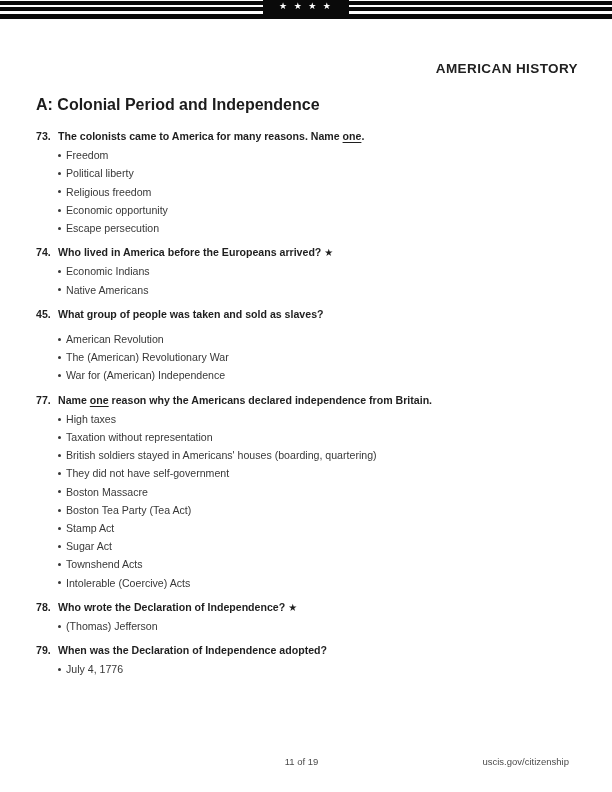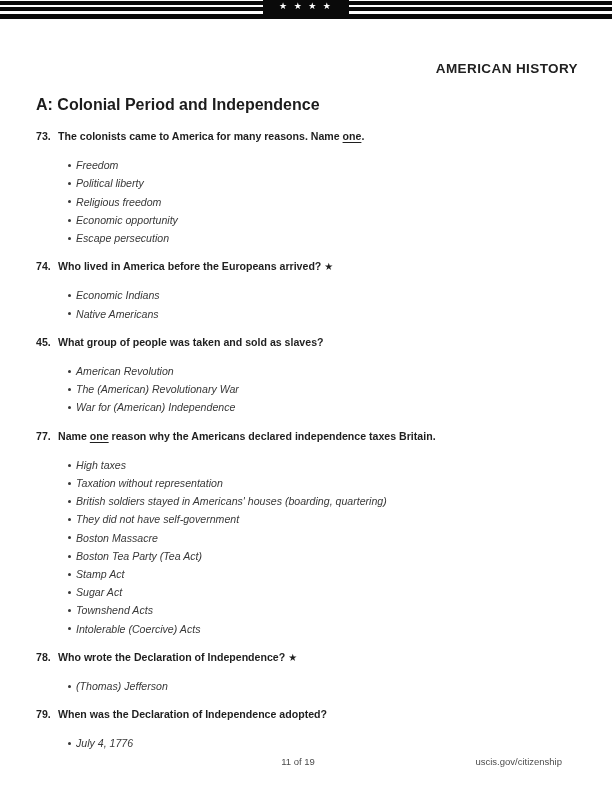--- a/index.html
+++ b/index.html
@@ -23,27 +23,27 @@
   h2.section{margin:20px 0 0;font-size:16px;font-weight:bold;color:#1c1c1c;line-height:15px;}
 
   .qblock{margin-top:6px;}
   .qblock.first{margin-top:15px;}
   .qline{display:flex;font-weight:bold;font-size:10.6px;line-height:18.2px;color:#1f1f1f;}
   .qnum{flex:0 0 22px;}
   .qtxt{flex:1;margin:0;}
   .u{text-decoration:underline;text-underline-offset:1.5px;}
   .star{font-size:10px;margin-left:3px;}
 
-  ul.answers{list-style:none;margin:10px;padding:0 0 0 22px;font-style:italic;}
+  ul.answers{list-style:none;margin:0;padding:0 0 0 22px;}
   ul.answers li{font-size:10.6px;line-height:18.2px;color:#383838;}
   .dot{display:inline-block;width:3px;height:3px;border-radius:50%;
       background:#383838;margin:0 5px 2px 0;vertical-align:middle;}
 
   
-  .footer{position:absolute;left:0;right:16px;bottom:24px;height:12px;font-size:9.5px;color:#4c4c4c;}
+  .footer{position:absolute;left:0;right:9px;bottom:24px;height:12px;font-size:9.5px;color:#4c4c4c;}
   .footer .pageno{position:absolute;left:0;right:0;text-align:center;}
   .footer .site{position:absolute;right:34px;}
 </style>
 </head>
 <body>
 
 <div class="banner">
   <div class="stripes"></div>
   <div class="band"></div>
   <div class="starbox">
@@ -91,21 +91,21 @@
     <ul class="answers">
       <li><i class="dot"></i><span>American Revolution</span></li>
       <li><i class="dot"></i><span>The (American) Revolutionary War</span></li>
       <li><i class="dot"></i><span>War for (American) Independence</span></li>
     </ul>
   </section>
 
   <section class="qblock">
     <div class="qline">
       <span class="qnum">77.</span>
-      <p class="qtxt"><span>Name </span><span class="u">one</span><span> reason why the Americans declared independence taxes Britain.</span><span class="star"></span></p>
+      <p class="qtxt"><span>Name </span><span class="u">one</span><span> reason why the Americans declared independence from Britain.</span><span class="star"></span></p>
     </div>
     <ul class="answers">
       <li><i class="dot"></i><span>High taxes</span></li>
       <li><i class="dot"></i><span>Taxation without representation</span></li>
       <li><i class="dot"></i><span>British soldiers stayed in Americans' houses (boarding, quartering)</span></li>
       <li><i class="dot"></i><span>They did not have self-government</span></li>
       <li><i class="dot"></i><span>Boston Massacre</span></li>
       <li><i class="dot"></i><span>Boston Tea Party (Tea Act)</span></li>
       <li><i class="dot"></i><span>Stamp Act</span></li>
       <li><i class="dot"></i><span>Sugar Act</span></li>

